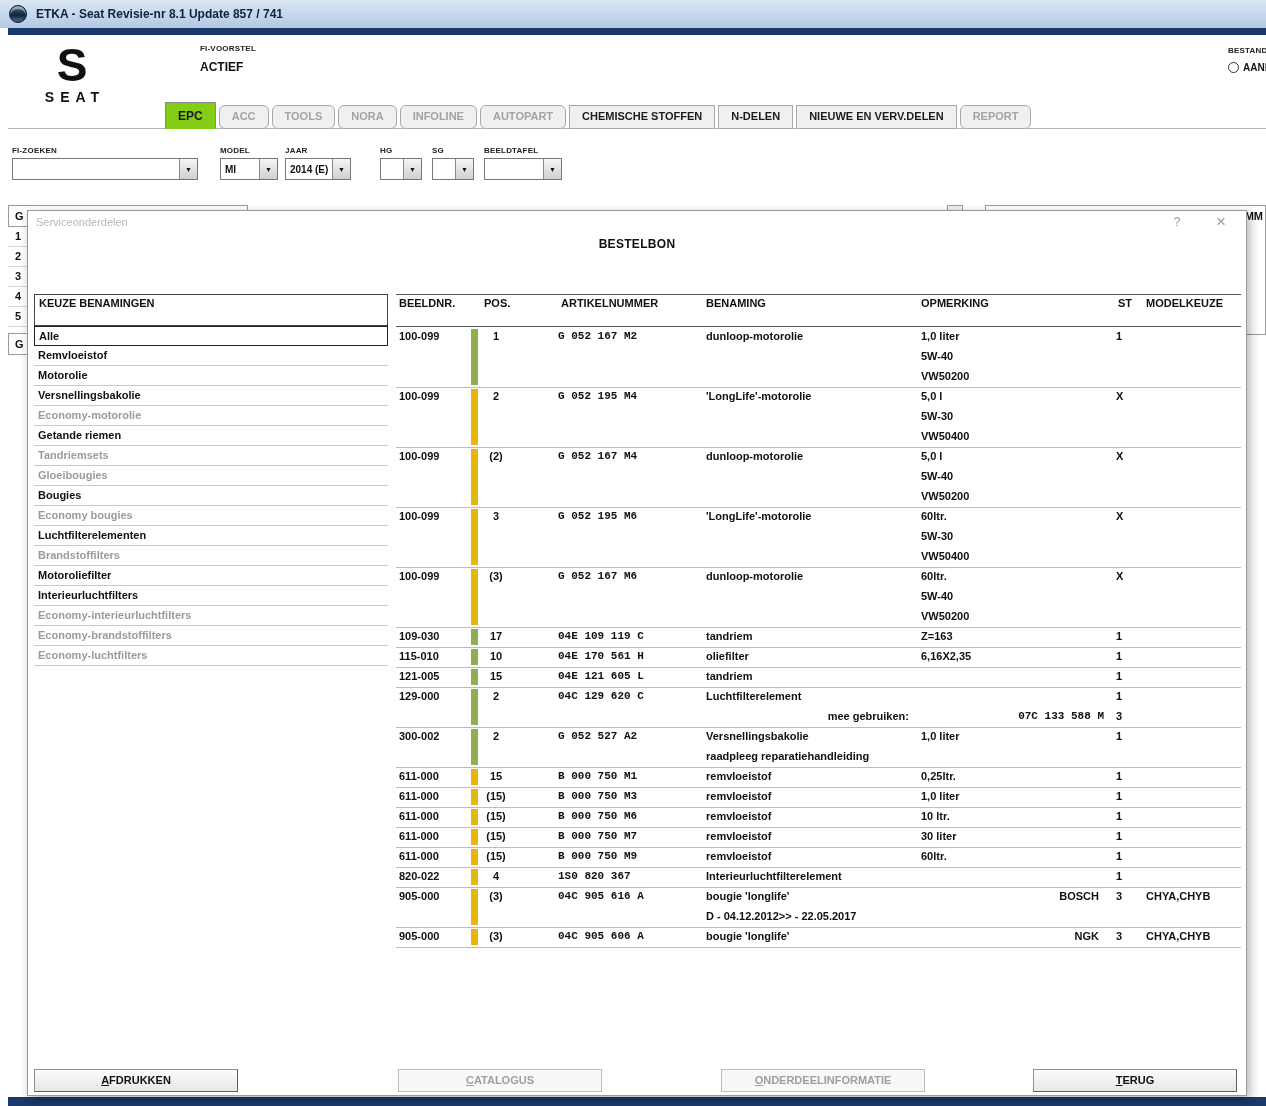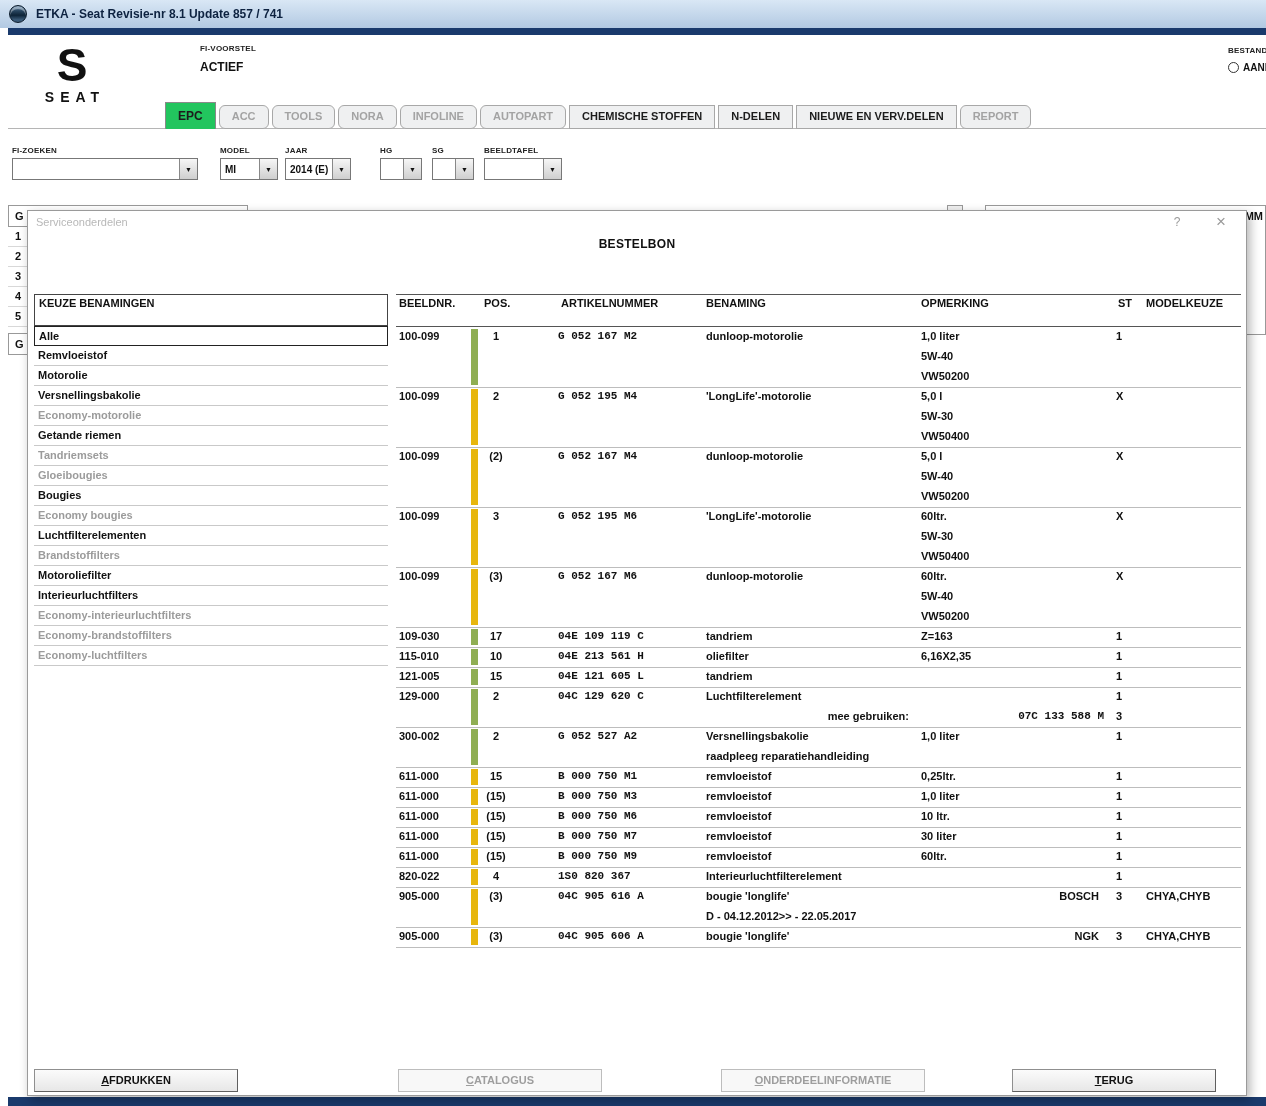--- a/index.html
+++ b/index.html
@@ -37,21 +37,21 @@
   .radio-shape { width:9px; height:9px; border:1px solid #333; border-radius:50%; background:#fff; flex:0 0 auto; }
 
   
   .main-tabs { position:absolute; left:165px; top:102px; height:27px; display:flex; align-items:flex-end; gap:3px; z-index:3; }
   .tab {
     height:22px; line-height:21px; padding:0 12px; background:#eff0f1;
     border:1px solid #a8a8a8; font-size:11px; font-weight:bold; color:#1c1c1c; white-space:nowrap;
   }
   .tab.disabled { color:#a3a3a3;border-radius:6px; }
   .tab.active {
-    height:26px; line-height:26px; background:#22c55e; border-color:#8a8a8a;
+    height:26px; line-height:26px; background:#84cc16; border-color:#8a8a8a;
     border-bottom:none; font-size:12px; z-index:4; position:relative;margin-top:16px;
   }
   .tab-underline { position:absolute; top:128px; left:8px; right:0; height:1px; background:#b5b5b5; z-index:2; }
 
   
   .filter-bar { position:absolute; left:12px; top:146px; height:40px; width:720px; }
   .filter { position:absolute; top:0; }
   .flabel { font-size:8px; font-weight:bold; color:#222; margin-bottom:3px; letter-spacing:.2px; }
   .combo { height:22px; border:1px solid #777; background:#fff; display:flex; box-sizing:border-box; }
   .cval { flex:1; font-size:10px; font-weight:bold; display:flex; align-items:center; padding-left:4px; white-space:nowrap; overflow:hidden; }
@@ -120,21 +120,21 @@
   .dlg-buttons { position:absolute; left:0; top:858px; width:1220px; height:23px; }
   .dlg-btn {
     position:absolute; top:0; width:204px; height:23px; box-sizing:border-box;
     background:linear-gradient(#fbfbfb,#e7e7e7); border:1px solid #8f8f8f;
     border-right-color:#5f5f5f; border-bottom-color:#5f5f5f;
     font-size:11px; font-weight:bold; text-align:center; padding-top:4px;
   }
   .dlg-btn .lbl { display:block; }
   .dlg-btn .lbl::first-letter { text-decoration:underline; }
   .dlg-btn.disabled { color:#9e9e9e; border:1px solid #bdbdbd; background:#f8f8f8; }
-  .btn-0{left:6px;} .btn-1{left:370px;} .btn-2{left:693px;} .btn-3{left:984px;}
+  .btn-0{left:6px;} .btn-1{left:370px;} .btn-2{left:693px;} .btn-3{left:1005px;}
 </style>
 </head>
 <body>
 
 <div class="titlebar">
   <div class="app-icon"></div>
   <div class="win-title">ETKA - Seat Revisie-nr 8.1 Update 857 / 741</div>
 </div>
 <div class="top-strip"></div>
 
@@ -374,21 +374,21 @@
             <span class="c-ben">tandriem</span>
             <span class="c-opm">Z=163</span>
             <span class="c-st">1</span>
           </div>
         </div>
         <div class="tgroup">
           <div class="avail-bar green"></div>
           <div class="tline">
             <span class="c-beeldnr">115-010</span>
             <span class="c-pos">10</span>
-            <span class="c-art">04E    213 561 H</span>
+            <span class="c-art">04E    170 561 H</span>
             <span class="c-ben">oliefilter</span>
             <span class="c-opm">6,16X2,35</span>
             <span class="c-st">1</span>
           </div>
         </div>
         <div class="tgroup">
           <div class="avail-bar green"></div>
           <div class="tline">
             <span class="c-beeldnr">121-005</span>
             <span class="c-pos">15</span>

